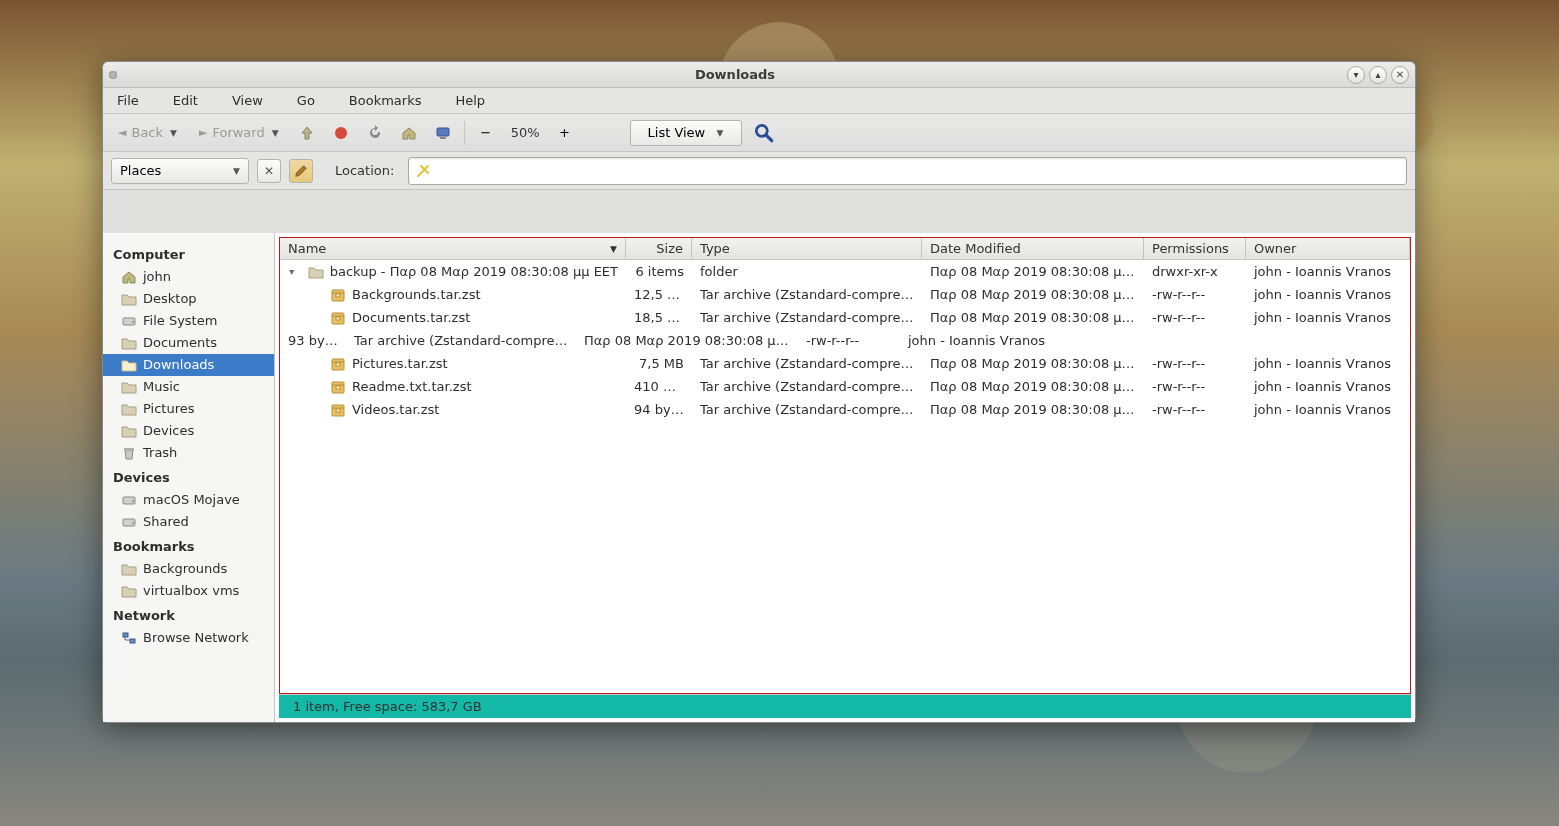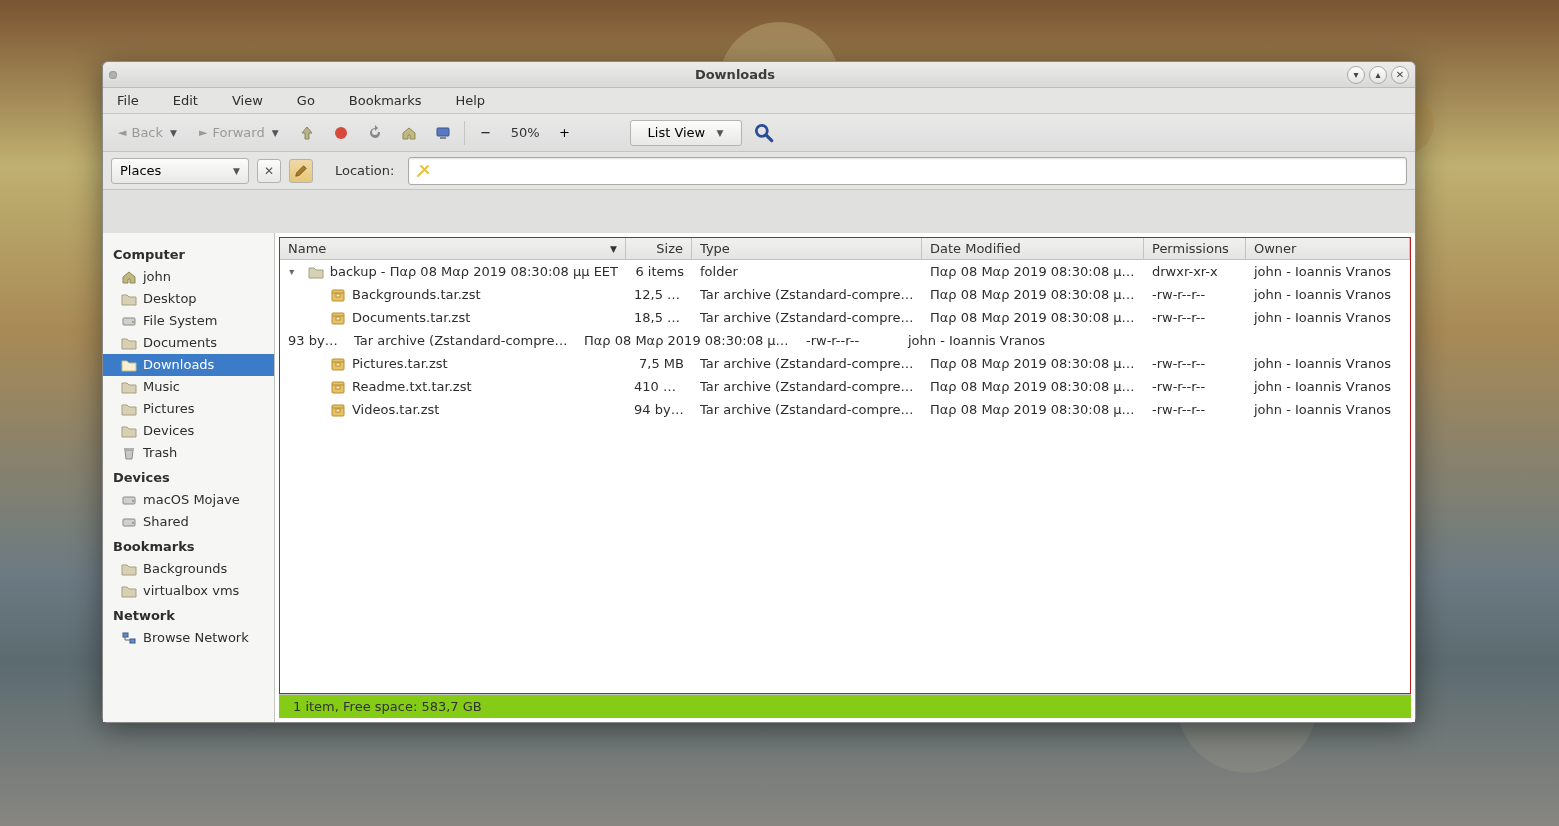--- a/index.html
+++ b/index.html
@@ -80,21 +80,21 @@
   border-right:1px solid #c4c4c3; cursor:pointer; position:relative; }
 .col .sort { font-size:9px; position:absolute; right:8px; }
 .rows { flex:1; overflow:auto; }
 .row { height:23px; display:flex; align-items:center; font-size:13px; color:#2d2d2d; }
 .cell { padding:0 8px; white-space:nowrap; overflow:hidden; text-overflow:ellipsis; }
 .cell.name { display:flex; align-items:center; gap:6px; }
 .expander { width:10px; text-align:center; color:#666; font-size:10px; cursor:pointer;
   display:inline-block; }
 .indent { display:inline-block; }
 .ficon { width:16px; height:16px; flex-shrink:0; }
-.statusbar { height:24px; border-top:1px solid #c4c4c3; background:#84cc16;
+.statusbar { height:24px; border-top:1px solid #c4c4c3; background:#14b8a6;
   display:flex; align-items:center; padding:0 14px; font-size:13px; color:#333; }
 
 
 .c-name { width:346px; }
 .c-size { width:66px; text-align:right; justify-content:flex-end; }
 .c-type { width:230px; }
 .c-date { width:222px; }
 .c-perm { width:102px; }
 .c-owner { flex:1; }
 

